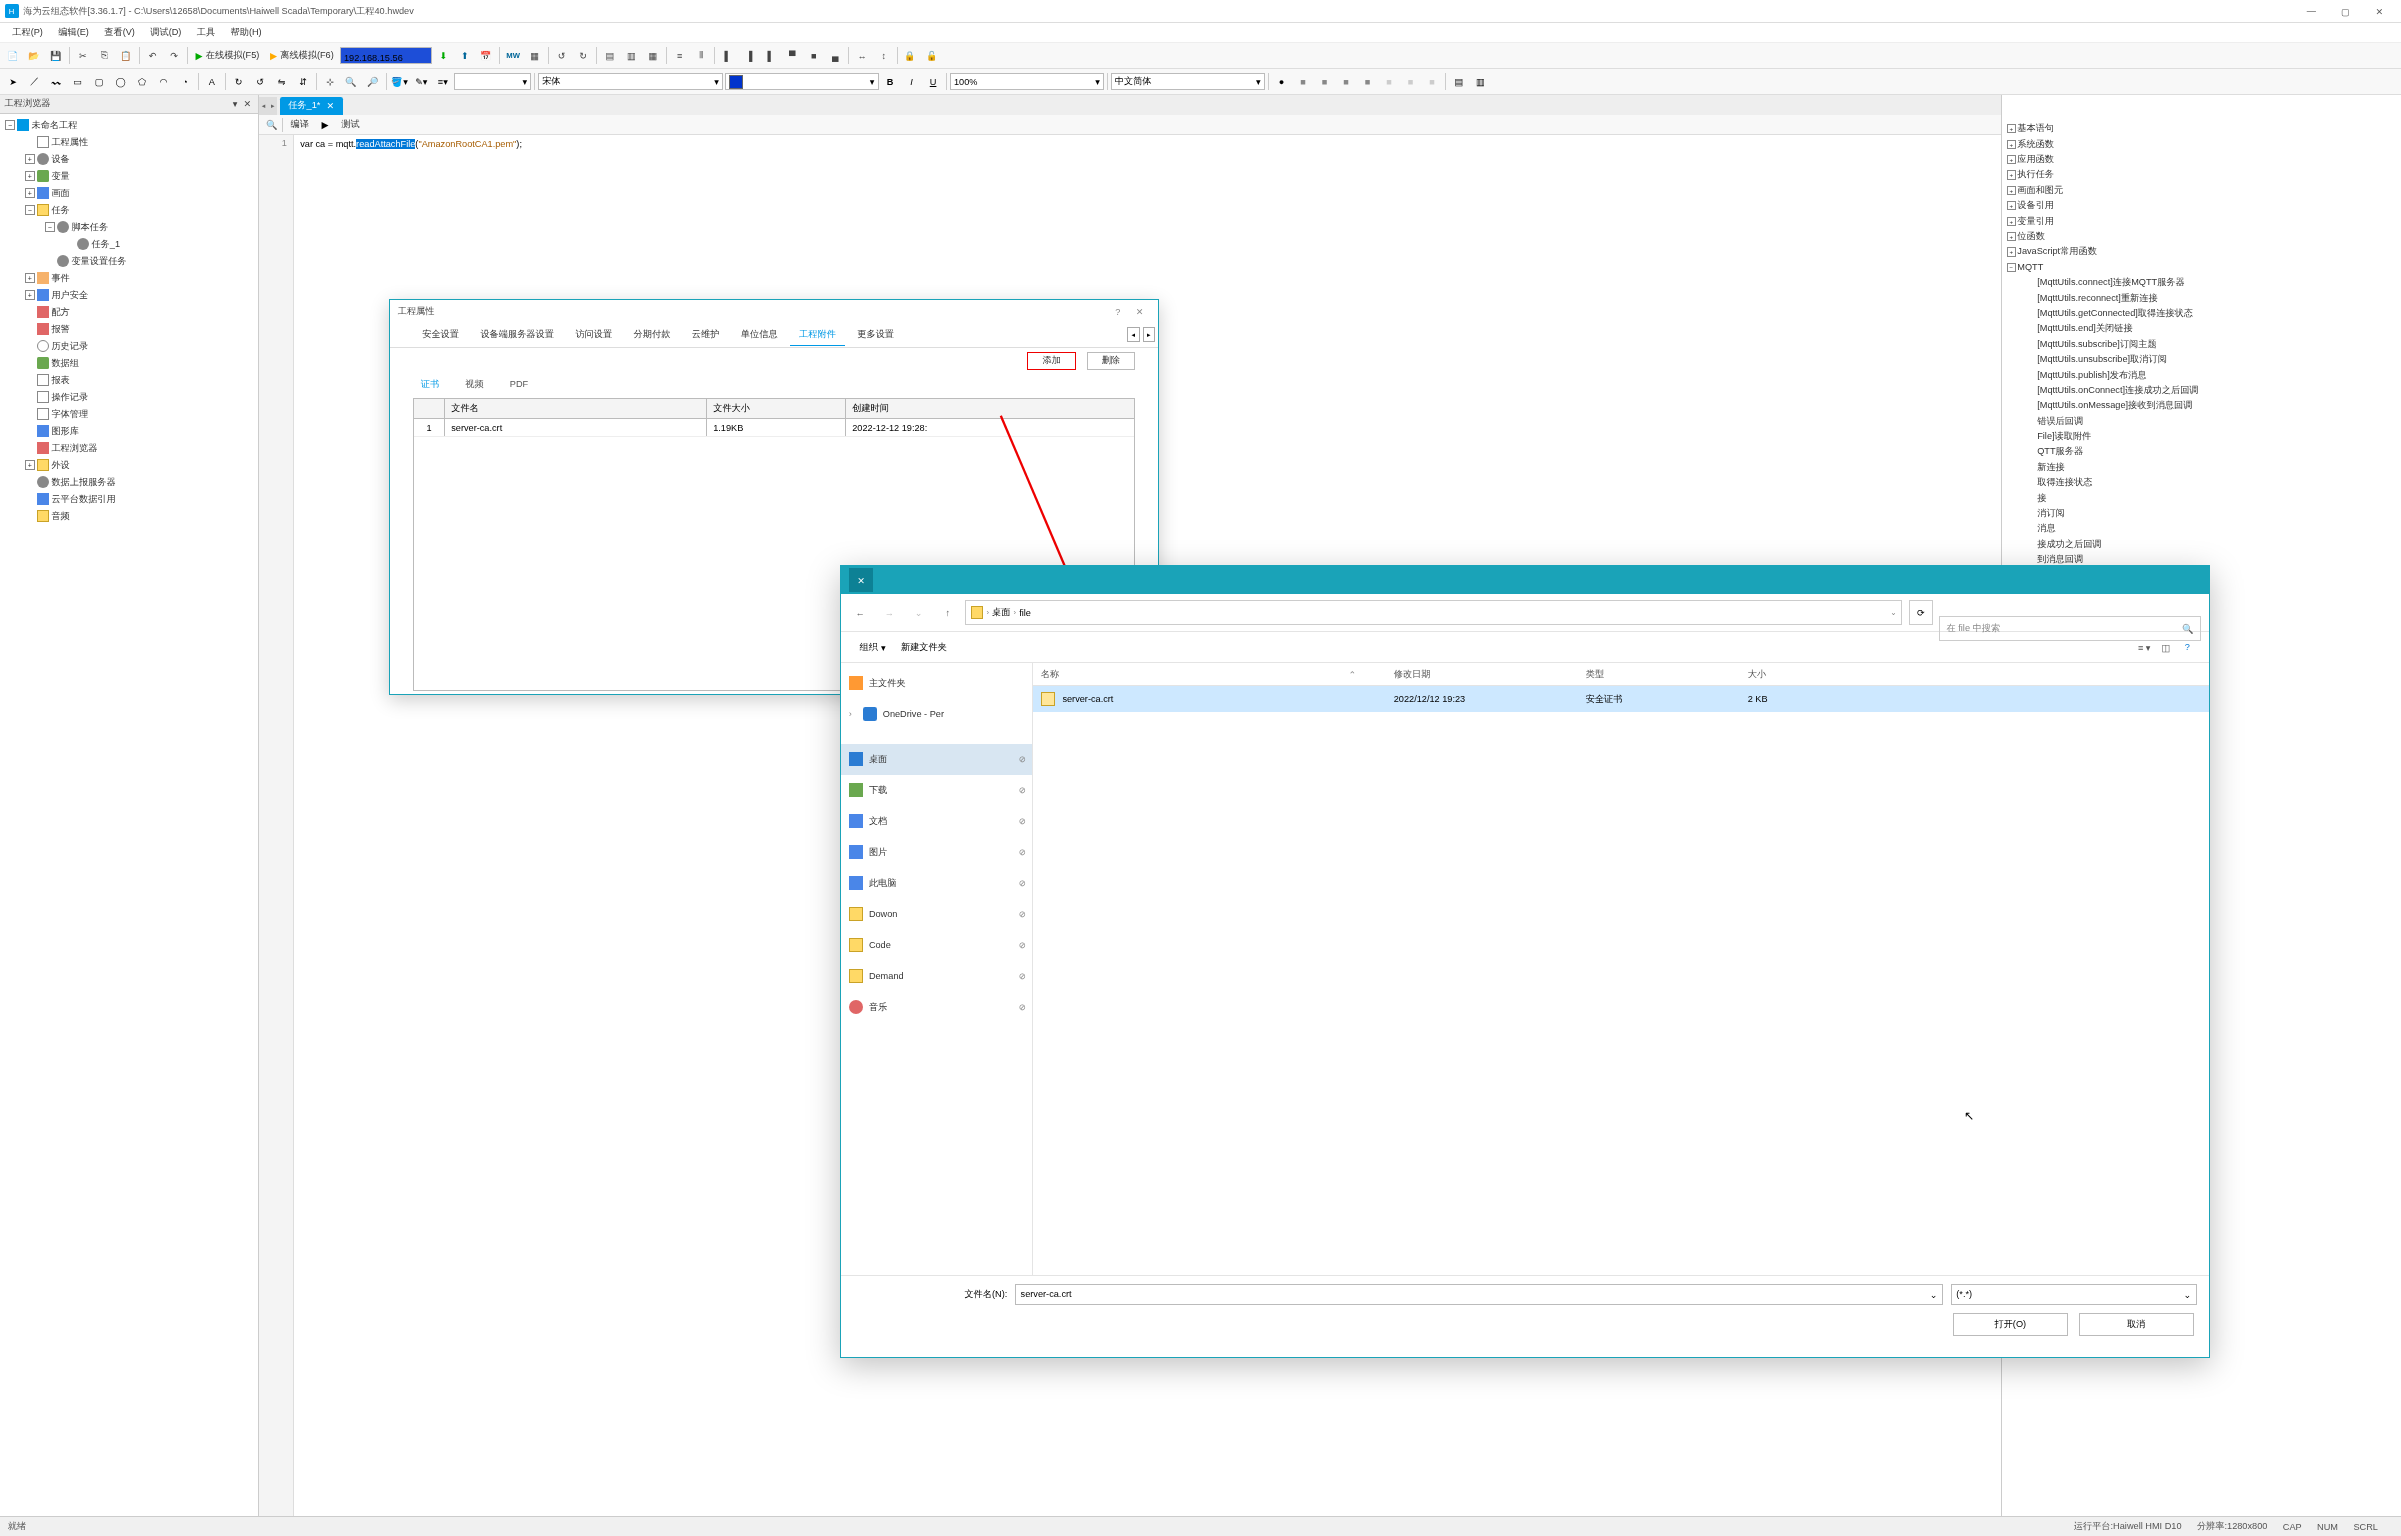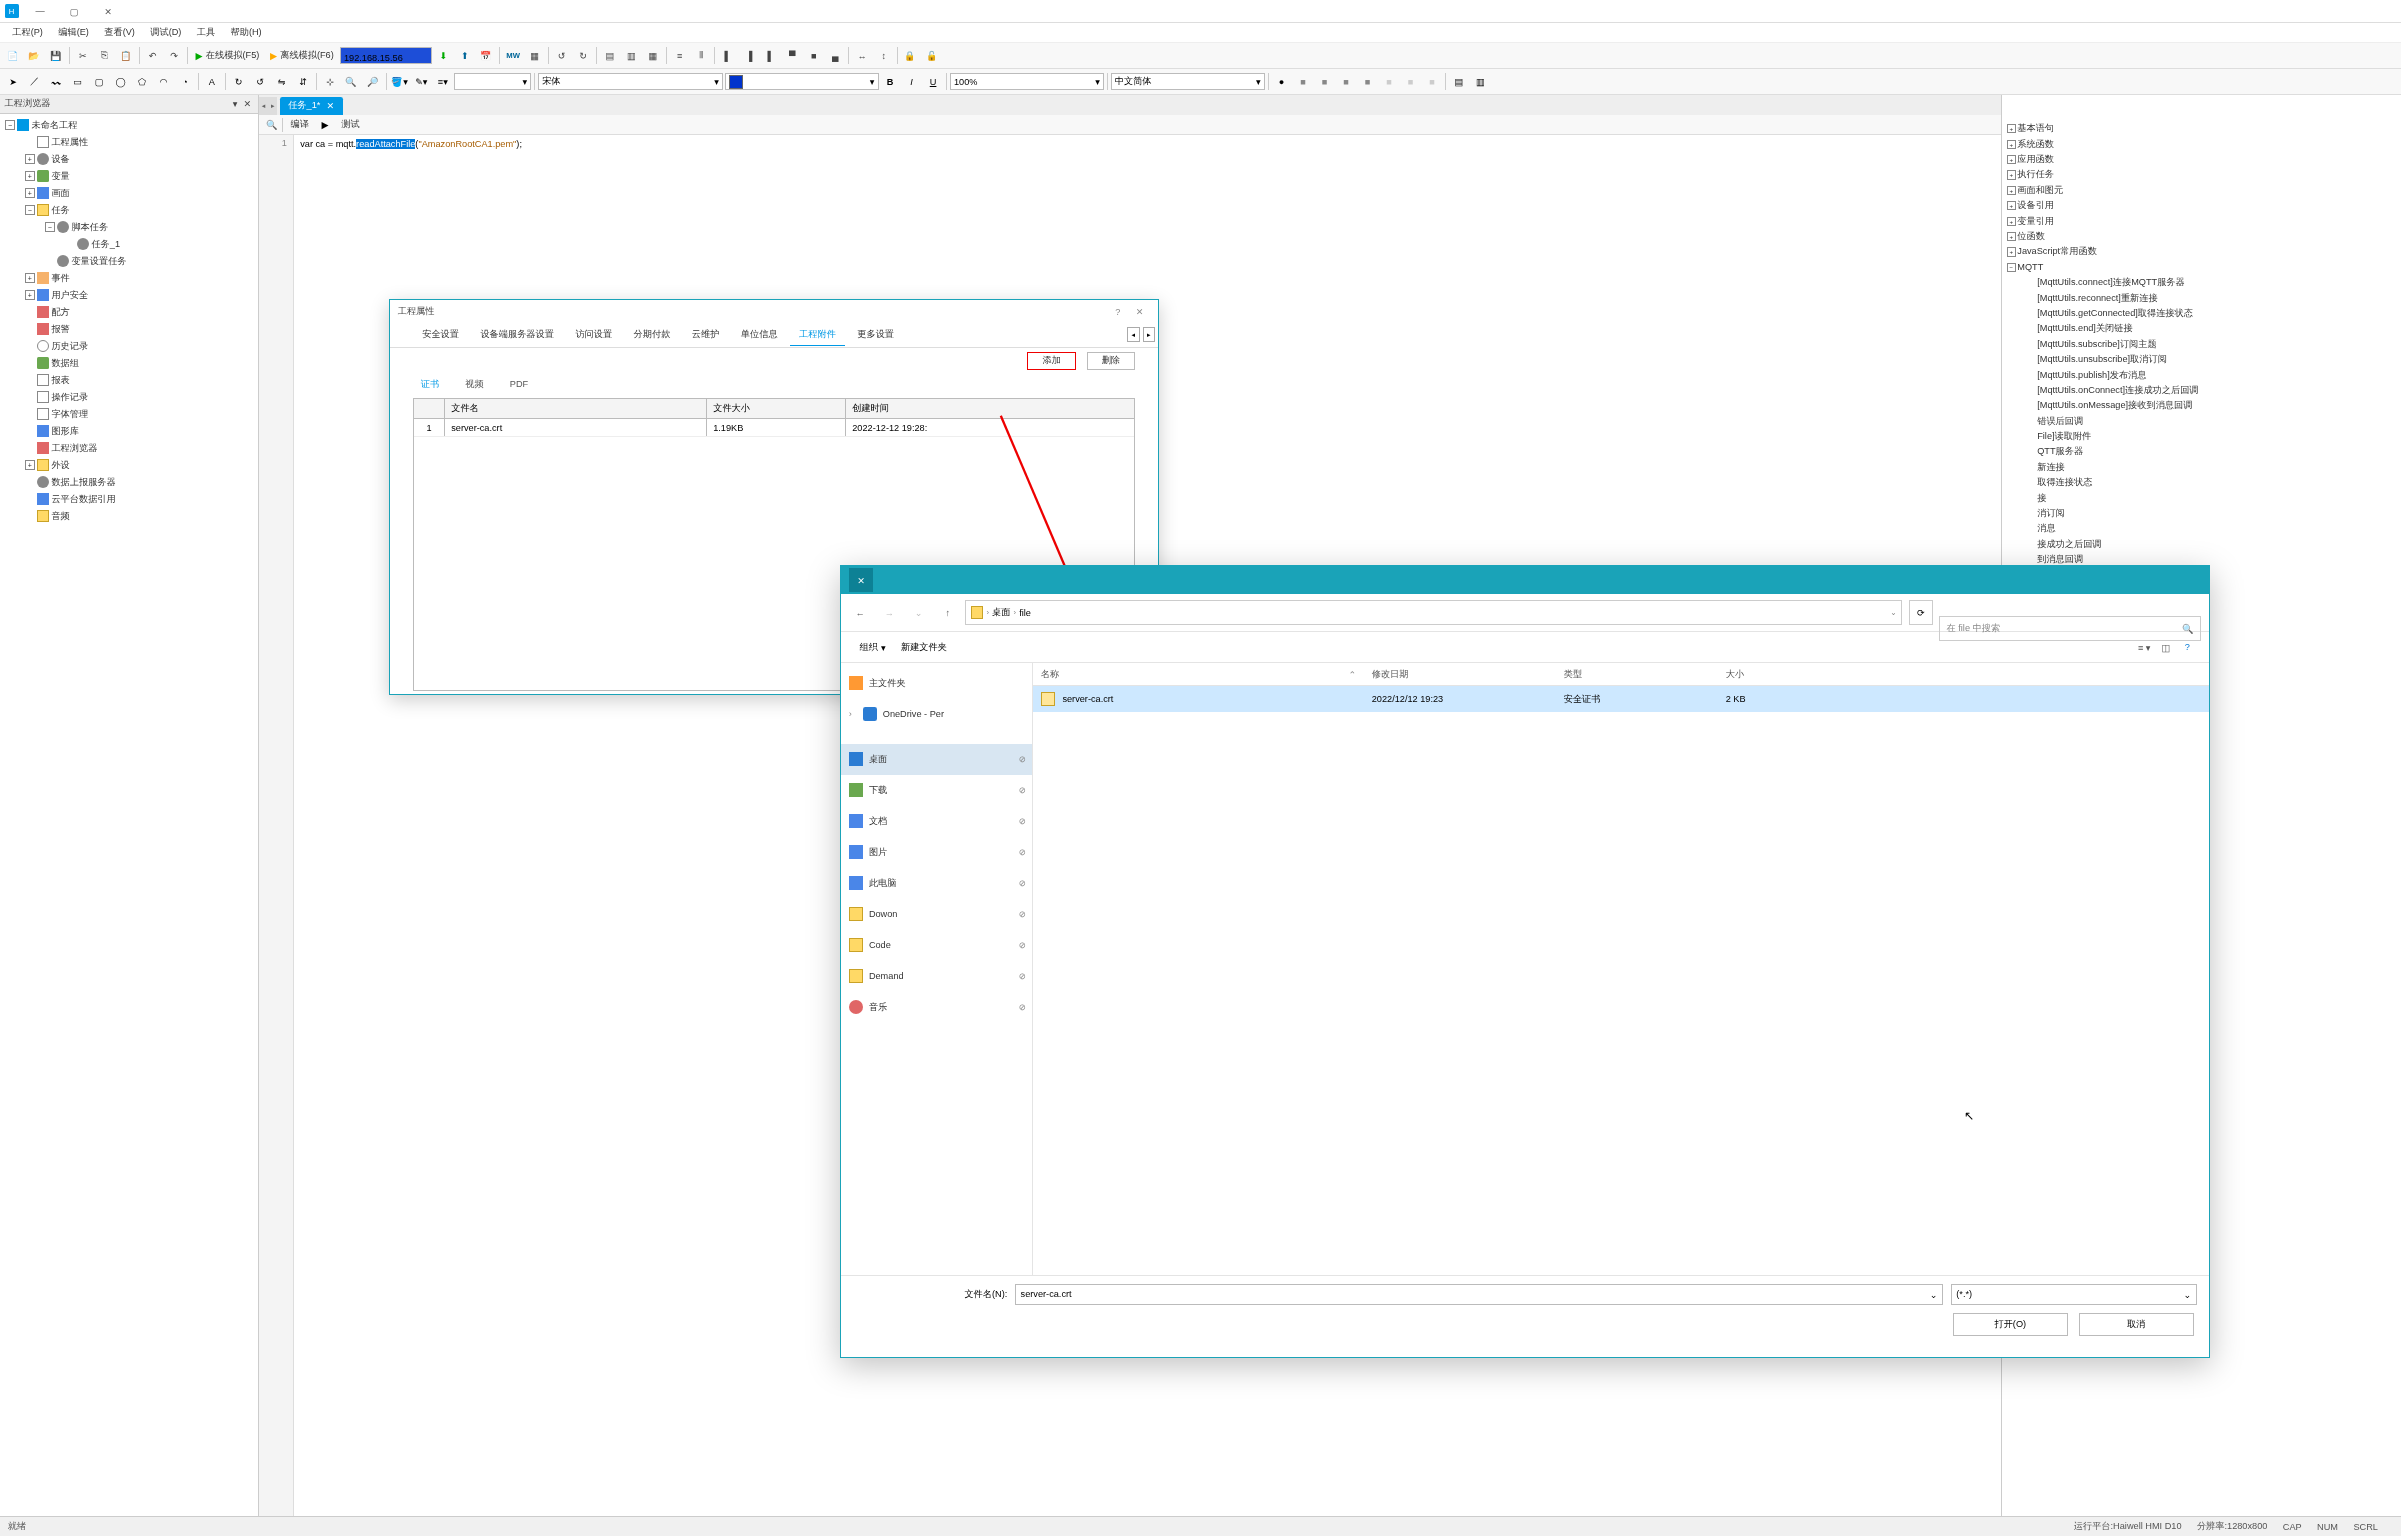--- a/index.html
+++ b/index.html
@@ -103,21 +103,21 @@
 .dlg-open .obody { flex: 1; display: flex; min-height: 0; }
 .dlg-open .oside { width: 192px; border-right: 0.8px solid #e4e4e4; overflow: auto; padding: 4.6px 0; }
 .dlg-open .oside .oitem { height: 31px; display: flex; align-items: center; padding: 0 7.7px; gap: 6.2px; color: #333; position:relative; }
 .dlg-open .oside .oitem.sel { background: #d8e6f2; }
 .dlg-open .oside .oicon { width: 14px; height: 14px; }
 .dlg-open .oside .opin { position:absolute; right:6.2px; color:#888; font-size:8.5px; }
 .dlg-open .olist { flex: 1; display: flex; flex-direction: column; position:relative; }
 .dlg-open .olist .olhdr { height: 23px; display: flex; align-items: center; border-bottom: 0.8px solid #e4e4e4; color: #555; }
 .dlg-open .olist .olc { padding: 0 7.7px; }
 .dlg-open .olist .olc.name { flex: 0 0 331px; display:flex;align-items:center;gap:3.1px; }
-.dlg-open .olist .olc.date { flex: 0 0 192px; }
+.dlg-open .olist .olc.date { flex: 0 0 192px; margin-left: 22px; }
 .dlg-open .olist .olc.type { flex: 0 0 162px; }
 .dlg-open .olist .olc.size { flex: 1; }
 .dlg-open .olist .olrow { height: 26px; display: flex; align-items: center; }
 .dlg-open .olist .olrow.sel { background: #cde8ff; }
 .dlg-open .olist .olrow .fic { width:14px;height:14px;background:#ffe699;border:0.8px solid #c9a227;margin-right:4.6px; }
 .dlg-open .obtm { height: 82px; border-top: 0.8px solid #e4e4e4; display: flex; flex-direction: column; padding: 7.7px 12.3px; gap: 7.7px; }
 .dlg-open .obtm .orow { display: flex; align-items: center; gap: 7.7px; }
 .dlg-open .obtm .olbl { width: 154px; text-align: right; }
 .dlg-open .obtm .ofn { flex: 1; height: 21.6px; border: 0.8px solid #bbb; padding: 0 4.6px; display:flex;align-items:center;justify-content:space-between; }
 .dlg-open .obtm .ofilter { width: 246px; height: 21.6px; border: 0.8px solid #bbb; padding: 0 4.6px; display:flex;align-items:center;justify-content:space-between; }
@@ -137,20 +137,25 @@
 .ic-music { background:#e06666;border-radius:50%; }
 .chev { color:#888;font-size:7.7px; }
 </style>
 </head>
 <body>
 
 <div class="app">
 
   <div class="titlebar">
     <div class="ticon">H</div>
+    <div class="title">
+      <span>海为云组态软件[3.36.1.7]</span>
+      <span> - </span>
+      <span>C:\Users\12658\Documents\Haiwell Scada\Temporary\工程40.hwdev</span>
+    </div>
     <div class="wbtn">—</div>
     <div class="wbtn">▢</div>
     <div class="wbtn">✕</div>
   </div>
 
   <div class="menubar">
     <div class="mitem">工程(P)</div>
     <div class="mitem">编辑(E)</div>
     <div class="mitem">查看(V)</div>
     <div class="mitem">调试(D)</div>

